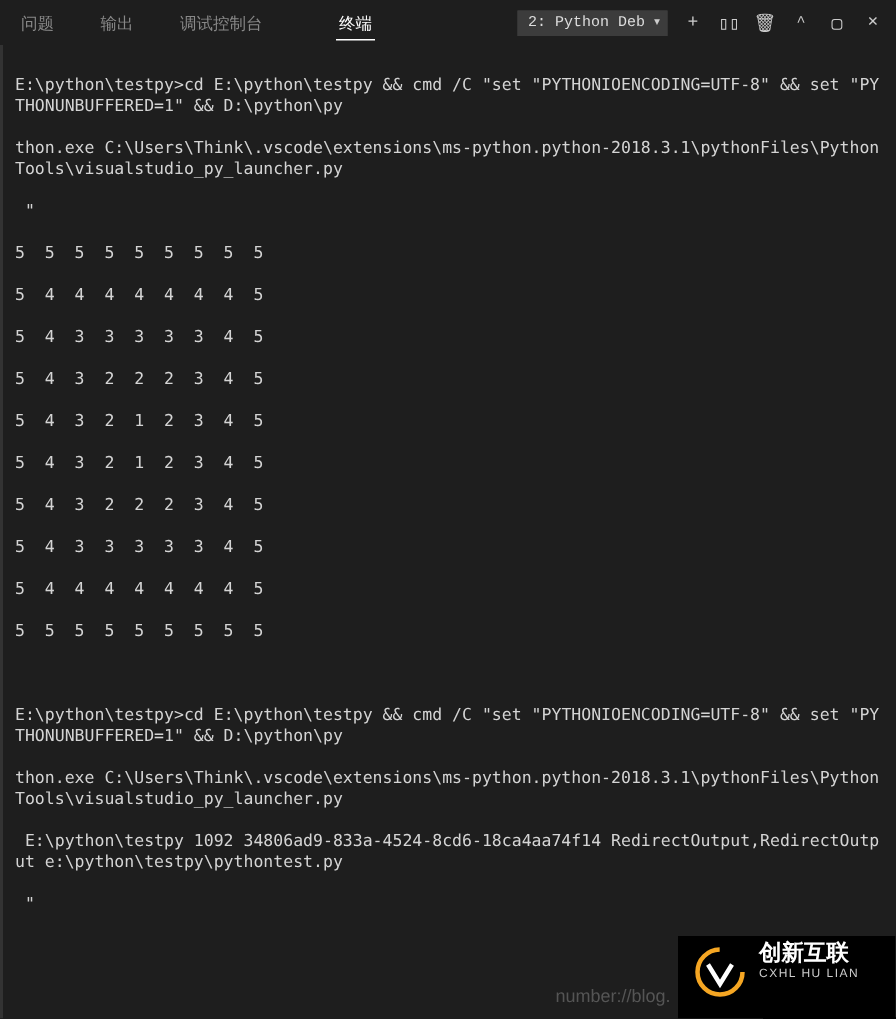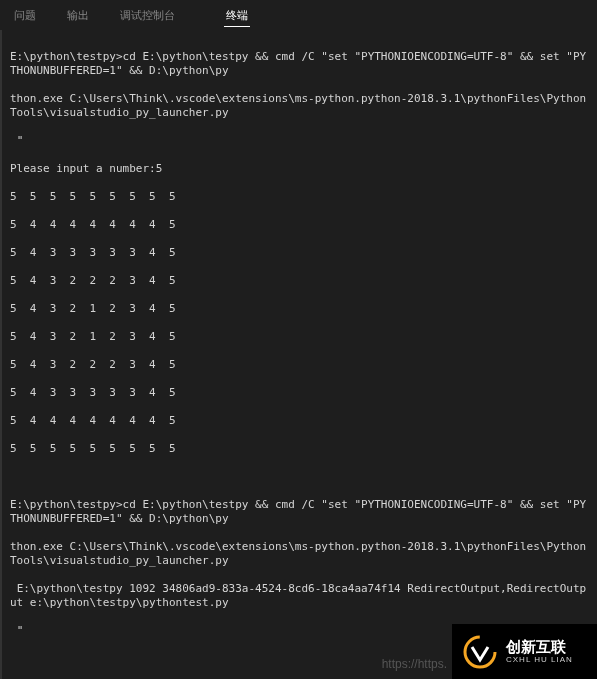--- a/index.html
+++ b/index.html
@@ -85,21 +85,20 @@
       font-family: sans-serif;
     }
     .logo {
       position: absolute;
       right: 0;
       bottom: 0;
       width: 145px;
       height: 55px;
       background: #000000;
       display: flex;
-      align-items: center;
       gap: 6px;
       padding: 4px 8px;
     }
     .logo-mark {
       width: 40px; height: 40px;
       position: relative;
     }
     .logo-text {
       color: #fff;
       font-family: "Microsoft YaHei", sans-serif;
@@ -118,38 +117,46 @@
 </head>
 <body>
 
 <div class="sidebar-left"></div>
 
 <div class="tabbar">
   <div class="tab">问题</div>
   <div class="tab">输出</div>
   <div class="tab">调试控制台</div>
   <div class="tab active">终端</div>
+  <div class="tabbar-right">
+    <div class="picker">2: Python Deb</div>
+    <div class="tb-icon">+</div>
+    <div class="tb-icon">▯▯</div>
+    <div class="tb-icon">🗑</div>
+    <div class="tb-icon" style="font-size:10px">^</div>
+    <div class="tb-icon">▢</div>
+    <div class="tb-icon">×</div>
+  </div>
 </div>
 
 <div class="terminal">
 <div class="cmd-line"><span>E:\python\testpy&gt;</span><span>cd E:\python\testpy &amp;&amp; cmd /C "set "PYTHONIOENCODING=UTF-8" &amp;&amp; set "PYTHONUNBUFFERED=1" &amp;&amp; D:\python\py</span></div>
 <div class="cmd-line">thon.exe C:\Users\Think\.vscode\extensions\ms-python.python-2018.3.1\pythonFiles\PythonTools\visualstudio_py_launcher.py</div>
 <div class="cmd-line"> "</div>
-<div class="row">Please input a number:5</div>
 <div id="grid1"><div class="row">5  5  5  5  5  5  5  5  5</div><div class="row">&nbsp;</div><div class="row">5  4  4  4  4  4  4  4  5</div><div class="row">&nbsp;</div><div class="row">5  4  3  3  3  3  3  4  5</div><div class="row">&nbsp;</div><div class="row">5  4  3  2  2  2  3  4  5</div><div class="row">&nbsp;</div><div class="row">5  4  3  2  1  2  3  4  5</div><div class="row">&nbsp;</div><div class="row">5  4  3  2  1  2  3  4  5</div><div class="row">&nbsp;</div><div class="row">5  4  3  2  2  2  3  4  5</div><div class="row">&nbsp;</div><div class="row">5  4  3  3  3  3  3  4  5</div><div class="row">&nbsp;</div><div class="row">5  4  4  4  4  4  4  4  5</div><div class="row">&nbsp;</div><div class="row">5  5  5  5  5  5  5  5  5</div></div>
 <div class="row">&nbsp;</div>
 <div class="cmd-line"><span>E:\python\testpy&gt;</span><span>cd E:\python\testpy &amp;&amp; cmd /C "set "PYTHONIOENCODING=UTF-8" &amp;&amp; set "PYTHONUNBUFFERED=1" &amp;&amp; D:\python\py</span></div>
 <div class="cmd-line">thon.exe C:\Users\Think\.vscode\extensions\ms-python.python-2018.3.1\pythonFiles\PythonTools\visualstudio_py_launcher.py</div>
 <div class="cmd-line"> E:\python\testpy 1092 34806ad9-833a-4524-8cd6-18ca4aa74f14 RedirectOutput,RedirectOutput e:\python\testpy\pythontest.py</div>
 <div class="cmd-line"> "</div>
 
 
 </div>
 
-<div class="watermark">https://https.</div>
+<div class="watermark">number://blog.</div>
 
 <div class="logo">
   <div class="logo-mark">
     <svg viewBox="0 0 40 40" width="40" height="40">
       <circle cx="20" cy="20" r="15" fill="none" stroke="#f5a623" stroke-width="3" stroke-dasharray="70 30"></circle>
       <path d="M12 15 L20 28 L28 15" fill="none" stroke="#ffffff" stroke-width="3"></path>
     </svg>
   </div>
   <div>
     <div class="logo-text">创新互联</div>

